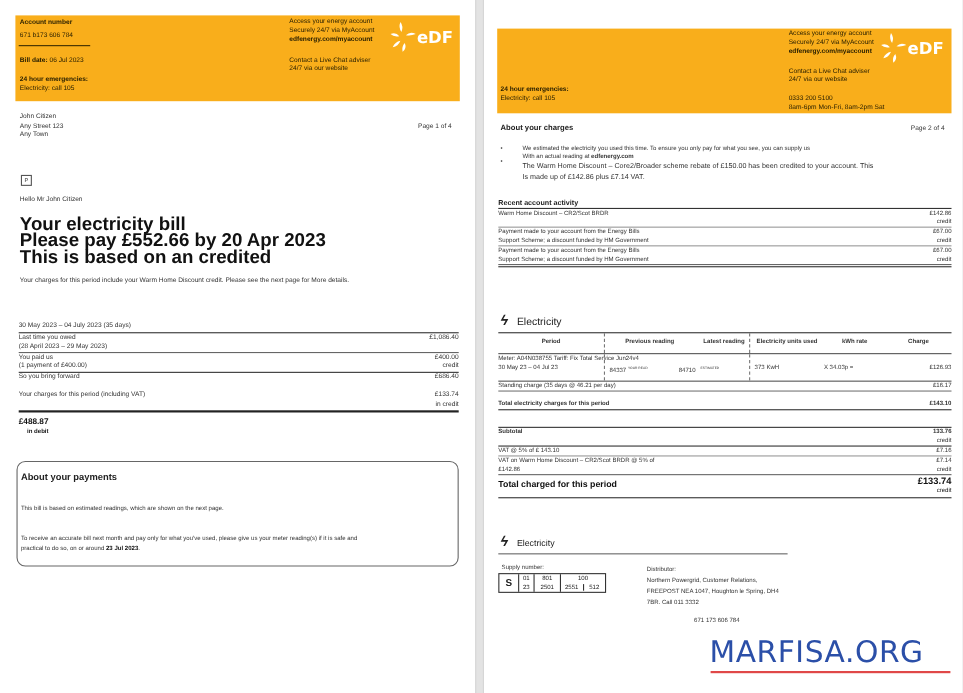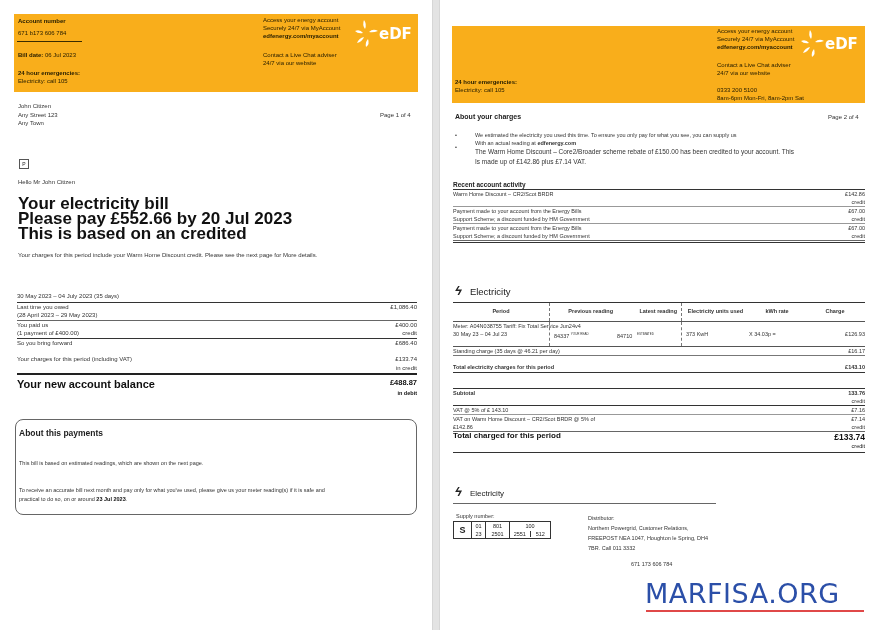--- a/index.html
+++ b/index.html
@@ -93,21 +93,21 @@
     <div>Any Street 123</div>
     <div>Any Town</div>
   </div>
   <div class="abs small" style="left:380px; top:111px;">Page 1 of 4</div>
 
   <div class="abs" style="left:19px; top:159px; width:10px; height:10px; border:1px solid #555; font-size:5px; line-height:8px; text-align:center;">P</div>
   <div class="abs small" style="left:18px; top:178px;">Hello Mr John Citizen</div>
 
   <h1 class="title">
     <div>Your electricity bill</div>
-    <div>Please pay £552.66 by 20 Jul 2023</div>
+    <div>Please pay £552.66 by 20 Apr 2023</div>
     <div>This is based on an credited</div>
   </h1>
 
   <div class="abs small" style="left:18px; top:251px; width:310px;">Your charges for this period include your Warm Home Discount credit. Please see the next page for More details.</div>
 
   <div class="sumtbl" style="top:292px;">
     <div class="sumrow" style="padding-bottom:1px;">
       <span>30 May 2023 – 04 July 2023 (35 days)</span>
     </div>
     <div class="thick"></div>
@@ -136,30 +136,29 @@
     </div>
     <div class="sumrow" style="margin-top:8px;">
       <div>Your charges for this period (including VAT)</div>
       <div class="r">
           <div>£133.74</div>
           <div>in credit</div>
         </div>
     </div>
     <div class="xthick" style="margin-top:1px;"></div>
     <div class="sumrow" style="margin-top:2px;">
-      <div style="font-size:11px; line-height:14px; font-weight:bold; color:#111;">Your new account balance</div>
       <div class="r" style="font-weight:bold; color:#111;">
         <div style="font-size:7.5px; line-height:11px;">£488.87</div>
         <div style="font-size:5.5px; line-height:11px;">in debit</div>
       </div>
     </div>
   </div>
 
   <div class="paybox">
-    <div class="abs sec-h" style="left:3px; top:8px; font-size:8.5px;">About this payments</div>
+    <div class="abs sec-h" style="left:3px; top:8px; font-size:8.5px;">About your payments</div>
     <div class="abs small" style="left:3px; top:39px; font-size:5.5px;">This bill is based on estimated readings, which are shown on the next page.</div>
     <div class="abs small" style="left:3px; top:66px; width:315px; font-size:5.5px;">
       <span>To receive an accurate bill next month and pay only for what you've used, please give us your meter reading(s) if it is safe and practical to do so, on or around</span>
       <b style="color:#111;">23 Jul 2023</b><span>.</span>
     </div>
   </div>
 </div>
 
 <div class="gap"></div>
 
@@ -296,21 +295,21 @@
       <div>
           <div>VAT on Warm Home Discount – CR2/Scot BRDR @ 5% of</div>
           <div>£142.86</div>
         </div>
       <div class="r">
           <div>£7.14</div>
           <div>credit</div>
         </div>
     </div>
     <div class="thin"></div>
-    <div class="sumrow" style="align-items:flex-start;gap:24px;">
+    <div class="sumrow" style="align-items:center;gap:24px;">
       <div style="font-size:8px; font-weight:bold; color:#111;">Total charged for this period</div>
       <div class="r" style="color:#111;">
           <div style="font-size:8.5px; font-weight:bold; line-height:10px;">£133.74</div>
           <div style="font-size:5.5px;">credit</div>
         </div>
     </div>
     <div style="border-top:1.5px solid #333; margin-top:1px;"></div>
   </div>
 
   <div class="abs" style="left:15px; top:484px; display:flex; align-items:baseline; gap:8px;">

